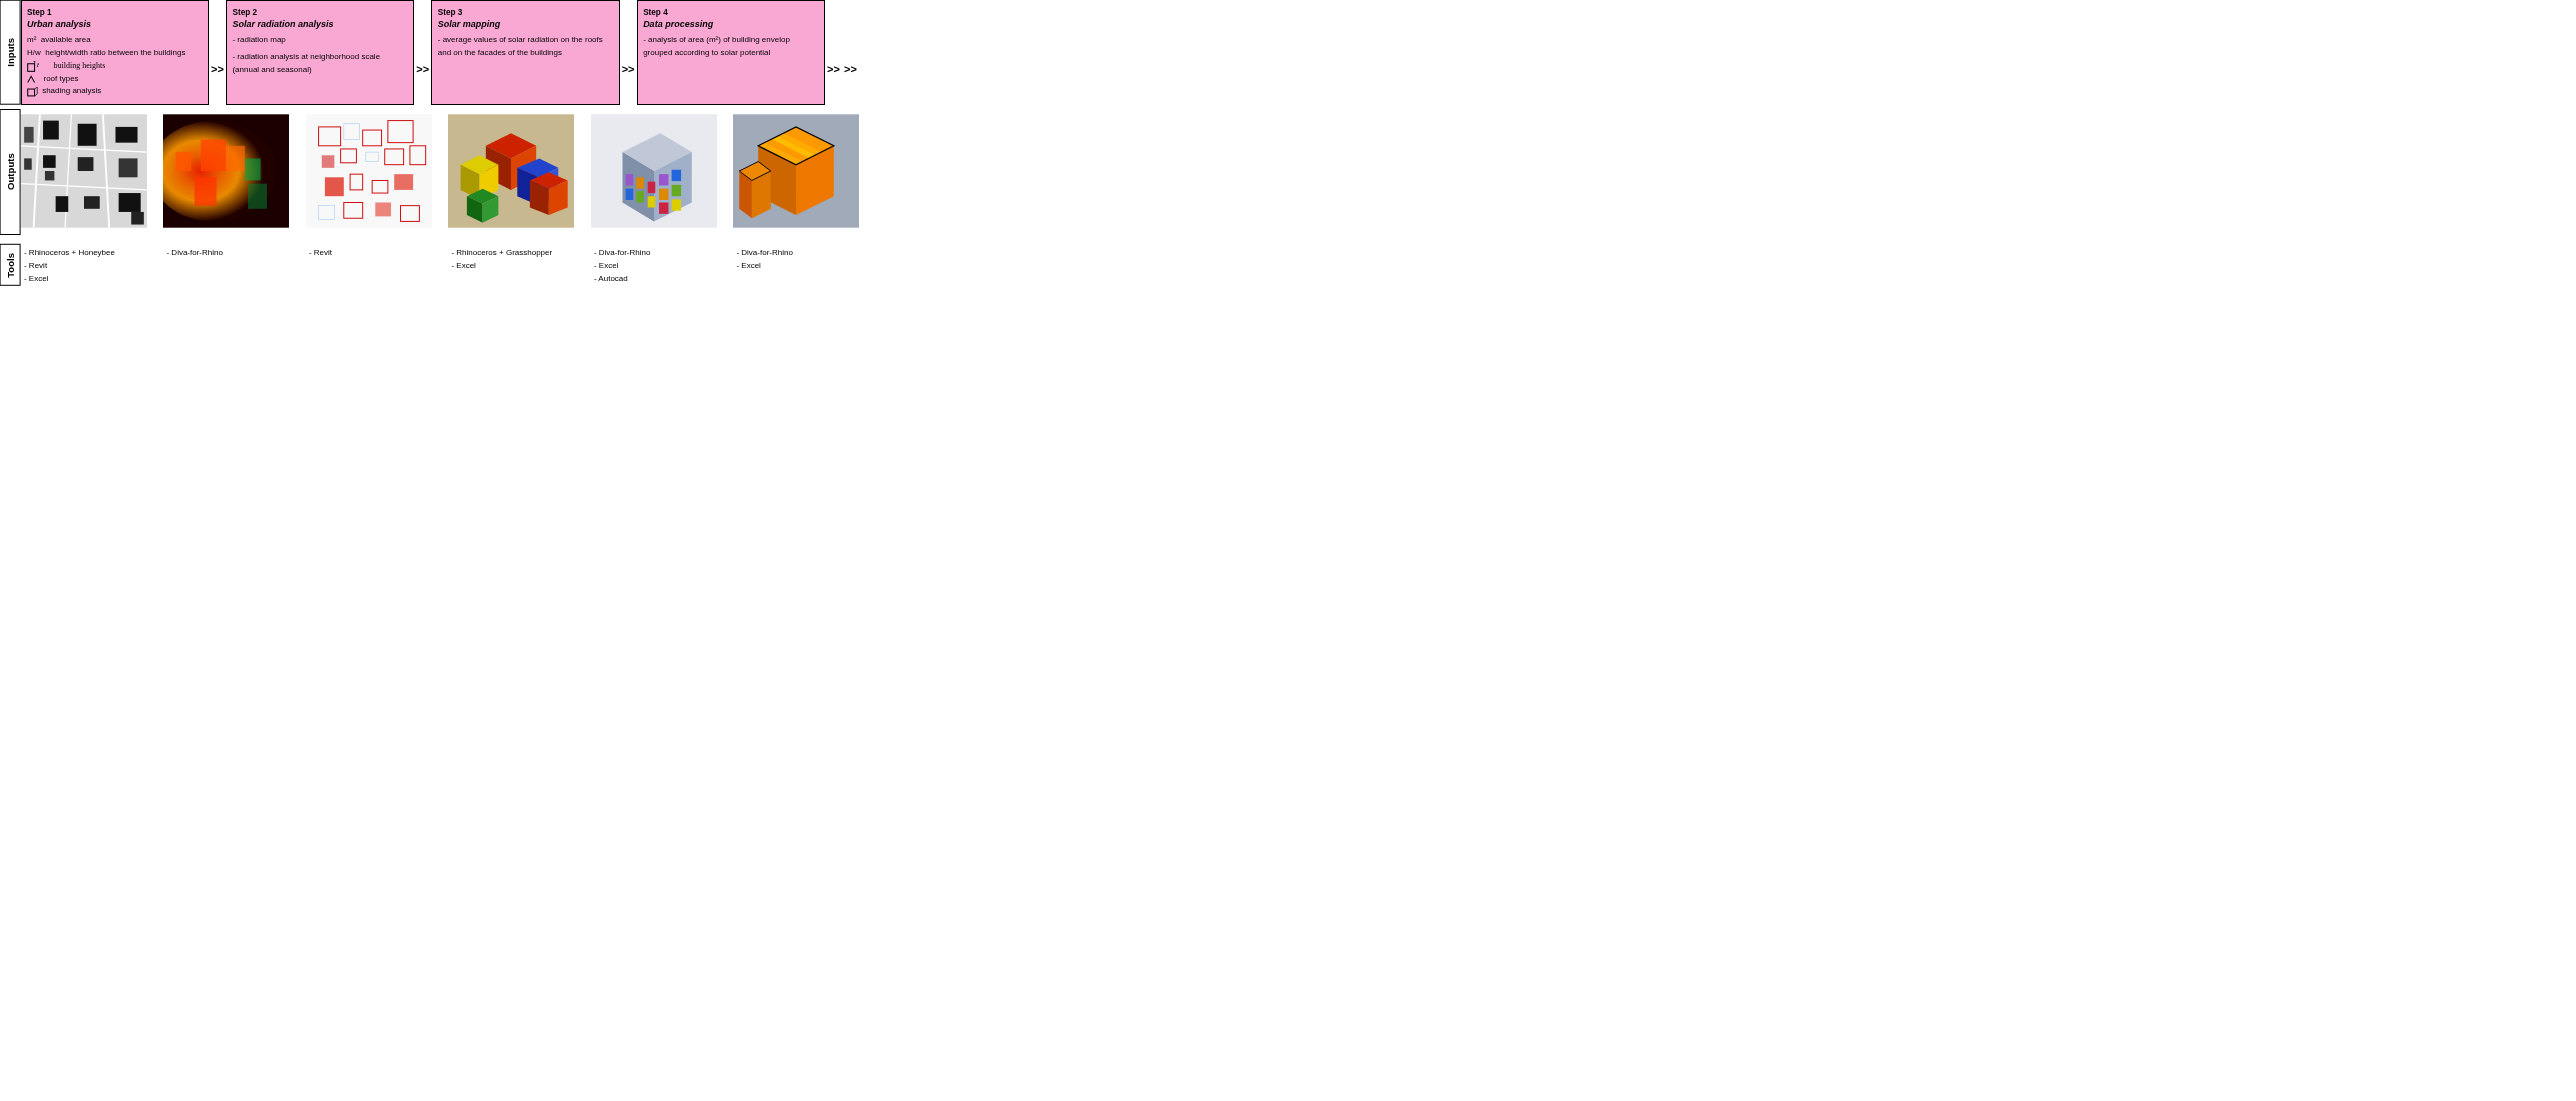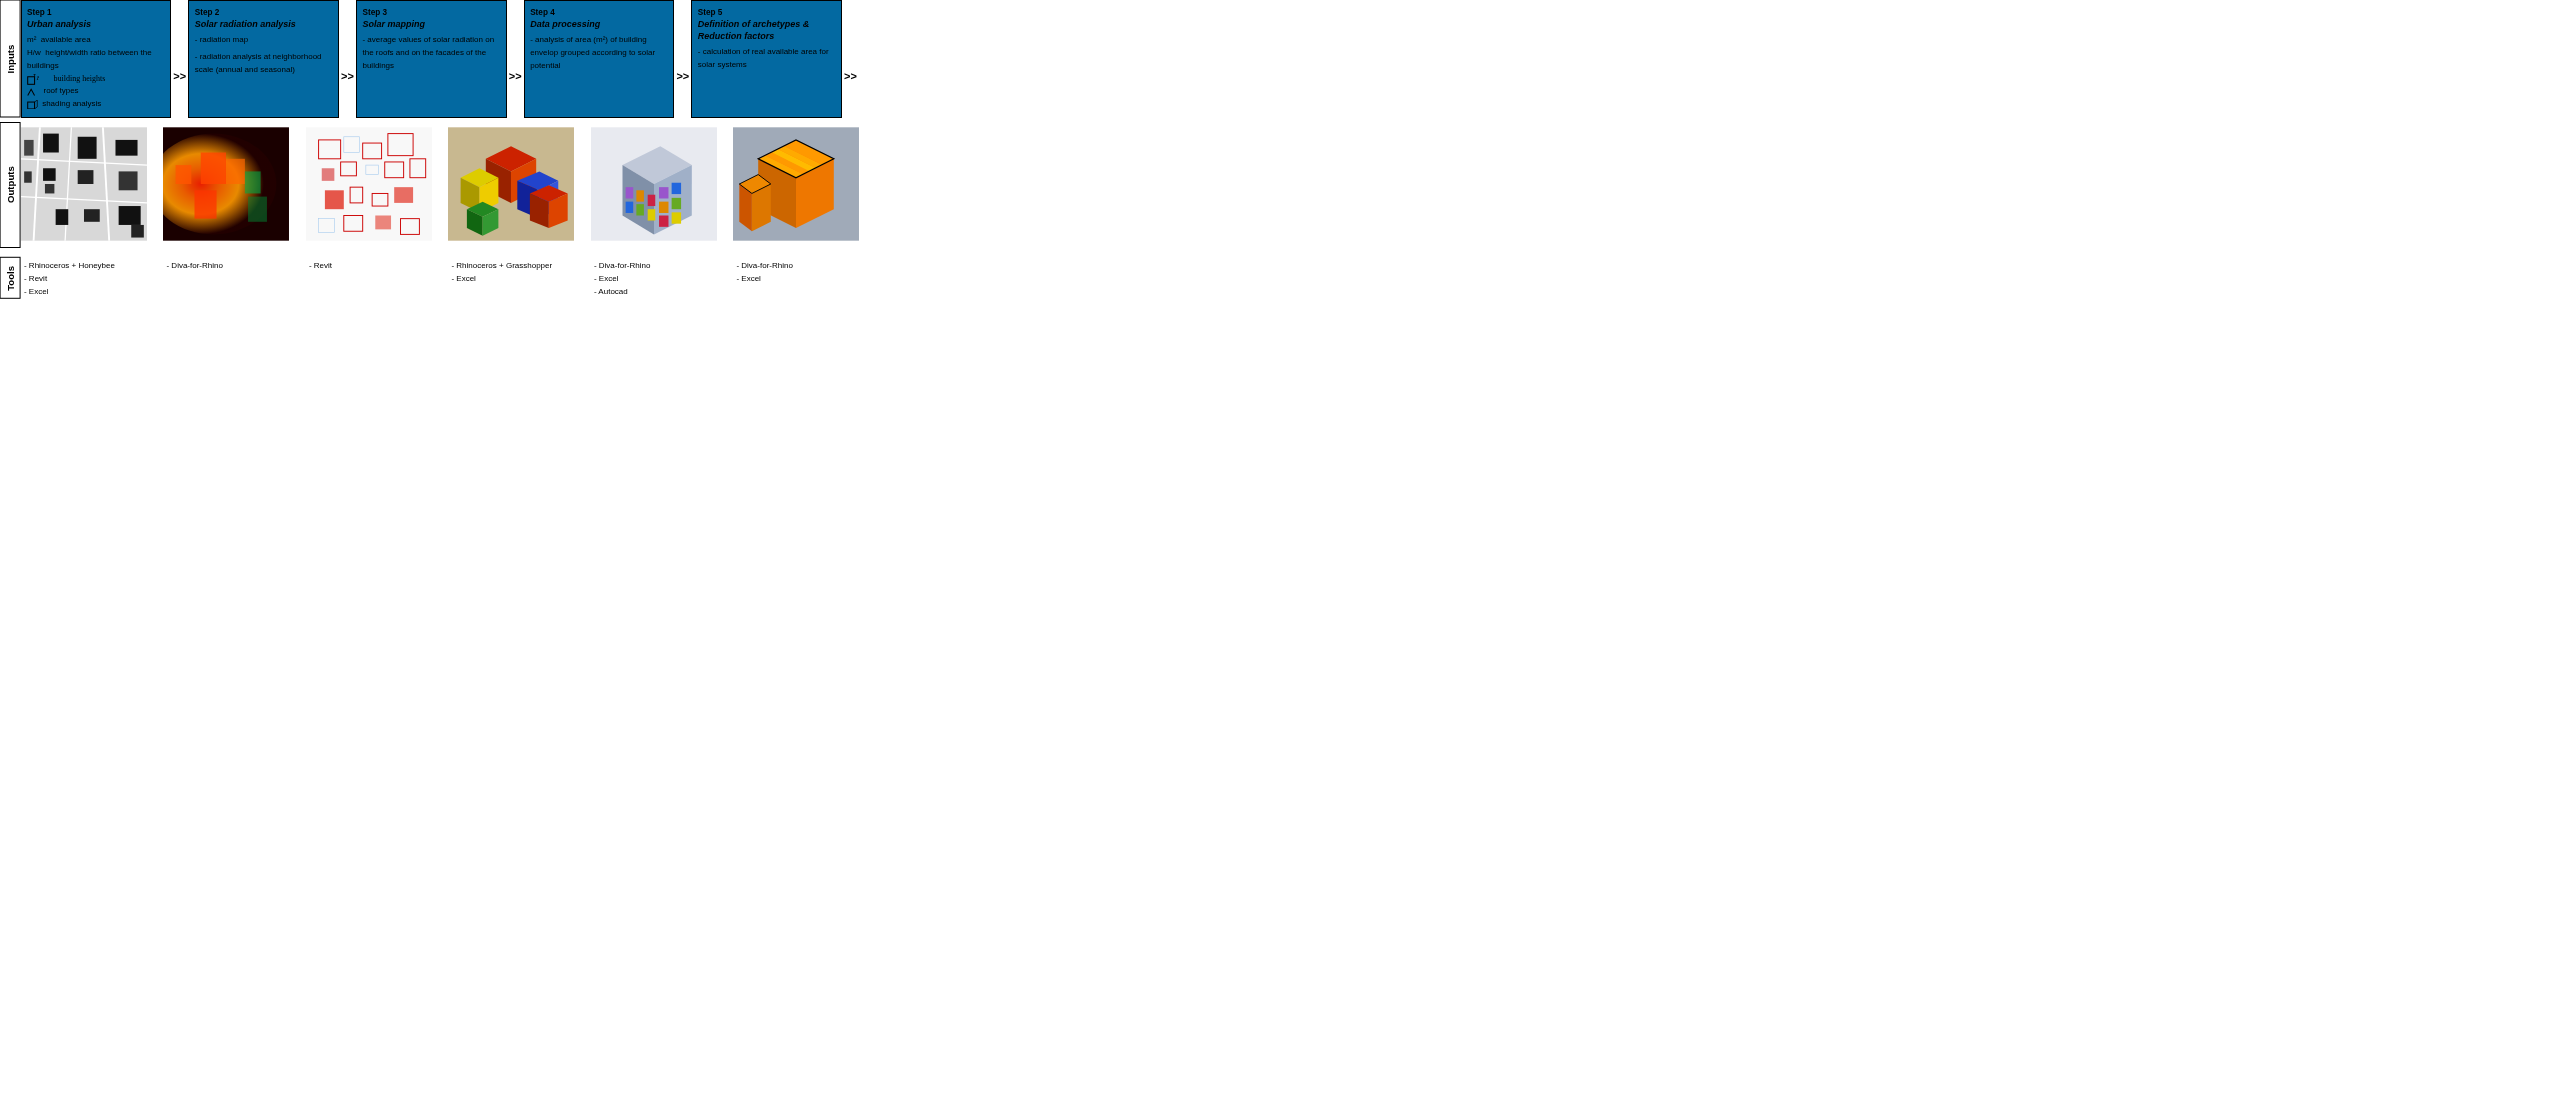--- a/index.html
+++ b/index.html
@@ -59,21 +59,21 @@
     .steps-content {
       display: flex;
       flex-direction: row;
       flex: 1;
     }
 
     .step-card {
       border: 1.4px solid #000;
       padding: 5.5px 5.5px 5.5px 5.5px;
       flex: 1;
-      background: #0369a1;
+      background: #f9a8d4;
       font-size: 8px;
     }
 
     .step-card-title {
       font-size: 8.2px;
       font-weight: normal;
       line-height: 1.4;
     }
 
     .step-card-heading {
@@ -230,27 +230,20 @@
       <div class="step-card">
         <div class="step-card-title"><strong>Step 4</strong></div>
         <div class="step-card-heading">Data processing</div>
         <div class="step-inputs">
           <div class="line">- analysis of area (m²) of building envelop grouped according to solar potential</div>
         </div>
       </div>
 
       <div class="arrow-sep">&gt;&gt;</div>
 
-      <div class="step-card">
-        <div class="step-card-title"><strong>Step 5</strong></div>
-        <div class="step-card-heading">Definition of archetypes &amp; Reduction factors</div>
-        <div class="step-inputs">
-          <div class="line">- calculation of real available area for solar systems</div>
-        </div>
-      </div>
 
       <div class="arrow-sep">&gt;&gt;</div>
 
 
     </div>
   </div>
 
   <div class="row-outputs" style="margin-top:4.1px;">
     <div class="side-label-outputs">Outputs</div>
     <div class="outputs-content">

